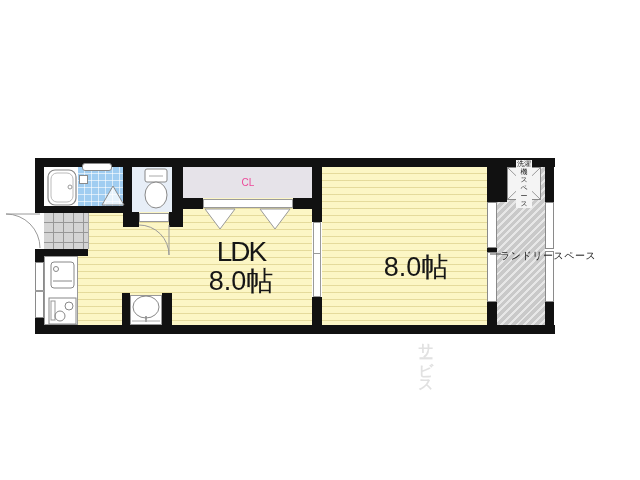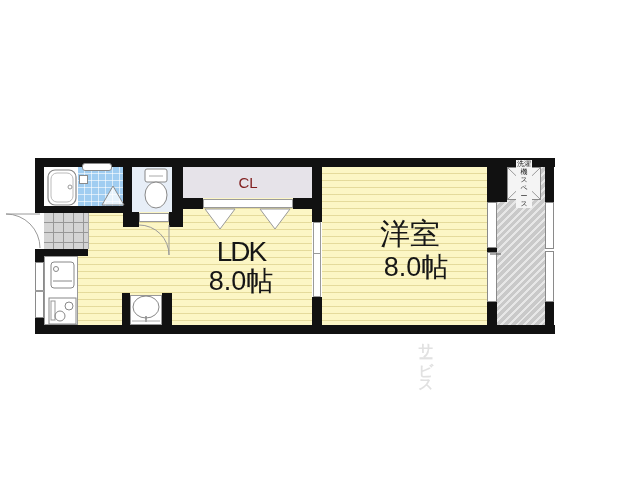--- a/index.html
+++ b/index.html
@@ -151,24 +151,24 @@
 
     <g>
       <ellipse cx="146" cy="307" rx="13" ry="11" fill="#fff" stroke="#888" stroke-width="1"></ellipse>
       <line x1="146" y1="316" x2="146" y2="322" stroke="#888" stroke-width="1.5"></line>
       <line x1="132" y1="321" x2="160" y2="321" stroke="#aaa" stroke-width="1"></line>
     </g>
 
     <line x1="490" y1="254" x2="501" y2="254" stroke="#555" stroke-width="1"></line>
   </svg>
 
-  <div class="label" style="left:248px;top:182px;font-size:15px;color:#7f1d1d;">CL</div>
+  <div class="label" style="left:248px;top:182px;font-size:10px;color:#ec4899;">CL</div>
 
   <div class="label" style="left:241px;top:252px;font-size:28px;letter-spacing:-2px;">LDK</div>
   <div class="label" style="left:241px;top:281px;font-size:27px;">8.0帖</div>
 
-  <div class="label" style="left:410px;top:234px;font-size:30px;">洋室</div>
   <div class="label" style="left:416px;top:267px;font-size:27px;">8.0帖</div>
 
+  <div class="tinytext" style="left:500px;top:249px;font-size:10px;white-space:nowrap;letter-spacing:0.5px;">ランドリースペース</div>
 
   <div id="watermark-sub">サービス</div>
 
 </div>
 
 </body></html>

